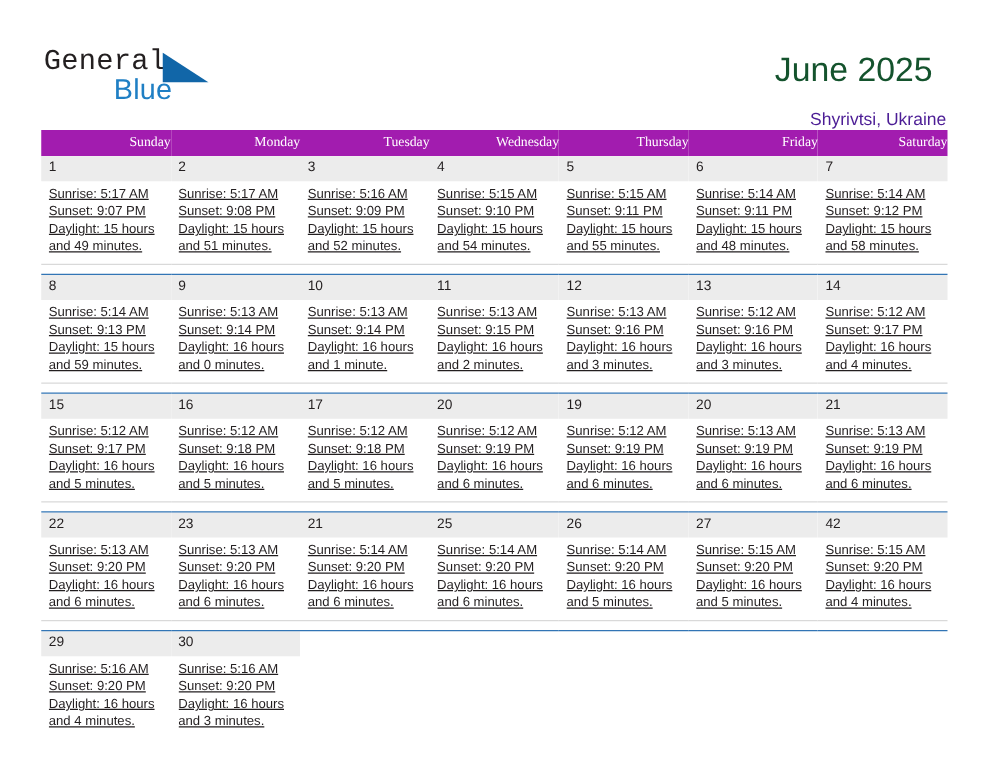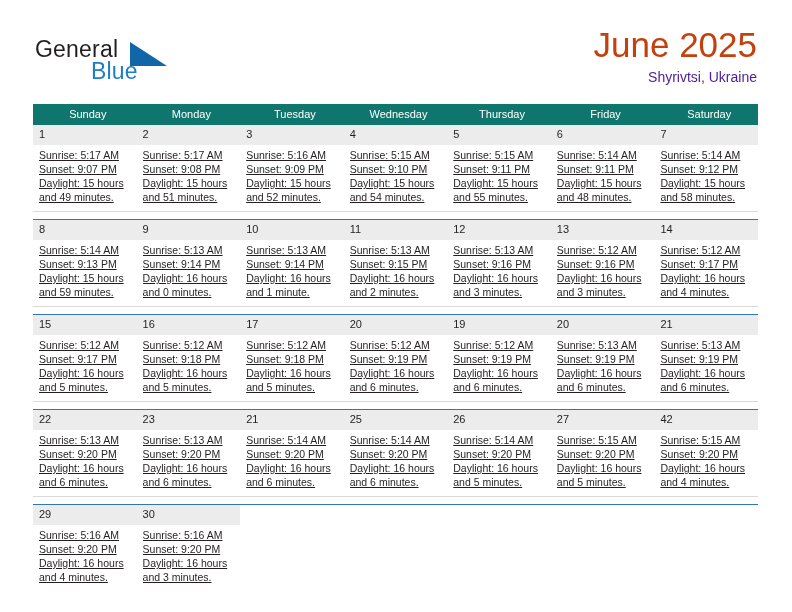--- a/index.html
+++ b/index.html
@@ -36,21 +36,21 @@
     width: 220px;
     height: 52px;
   }
   .brand-general {
     position: absolute;
     left: 0;
     top: 0;
     font-size: 23px;
     letter-spacing: 0.2px;
     color: #231f20;
-    font-family: Liberation Sans, sans-serif;
+    font-family: Liberation Mono, monospace;
   }
   .brand-blue {
     position: absolute;
     left: 56px;
     top: 22px;
     font-size: 23px;
     letter-spacing: 0.2px;
     color: #1f7fc4;
     font-family: "Liberation Sans", sans-serif;
     text-align: right;
@@ -64,54 +64,54 @@
   }
   .brand-mark svg { display: block; }
 
   .title-block {
     position: absolute;
     right: 35px;
     top: 28px;
     text-align: right;
   }
   .cal-title {
-    font-size: 35px;
+    font-size: 27px;
     line-height: 34px;
-    color: #c2410c;
+    color: #14532d;
     font-weight: normal;
-    margin: 0;
+    margin: 11px;
     font-family: "Liberation Sans", sans-serif;
   }
   .cal-subtitle {
     font-size: 14px;
     line-height: 22px;
     color: #4c1d95;
     margin: 4px 0 0 0;
     font-family: "Liberation Sans", sans-serif;
   }
 
   
   .calendar {
     position: absolute;
     left: 33px;
     top: 104px;
     width: 725px;
     border-collapse: collapse;
     table-layout: fixed;
   }
   .calendar th {
-    background: #0f766e;
+    background: #a21caf;
     color: #ffffff;
     font-weight: normal;
     font-size: 11px;
-    text-align: center;
+    text-align: right;
     padding: 4px 0 5px 6px;
     height: 12px;
     border: none;
-    font-family: Liberation Sans, sans-serif;
+    font-family: Liberation Serif, serif;
   }
   .calendar td {
     vertical-align: top;
     padding: 0;
     border: none;
     width: 103.57px;
     background: #ffffff;
   }
   tr.week-row > td {
     border-top: 1px solid #3275b5;

